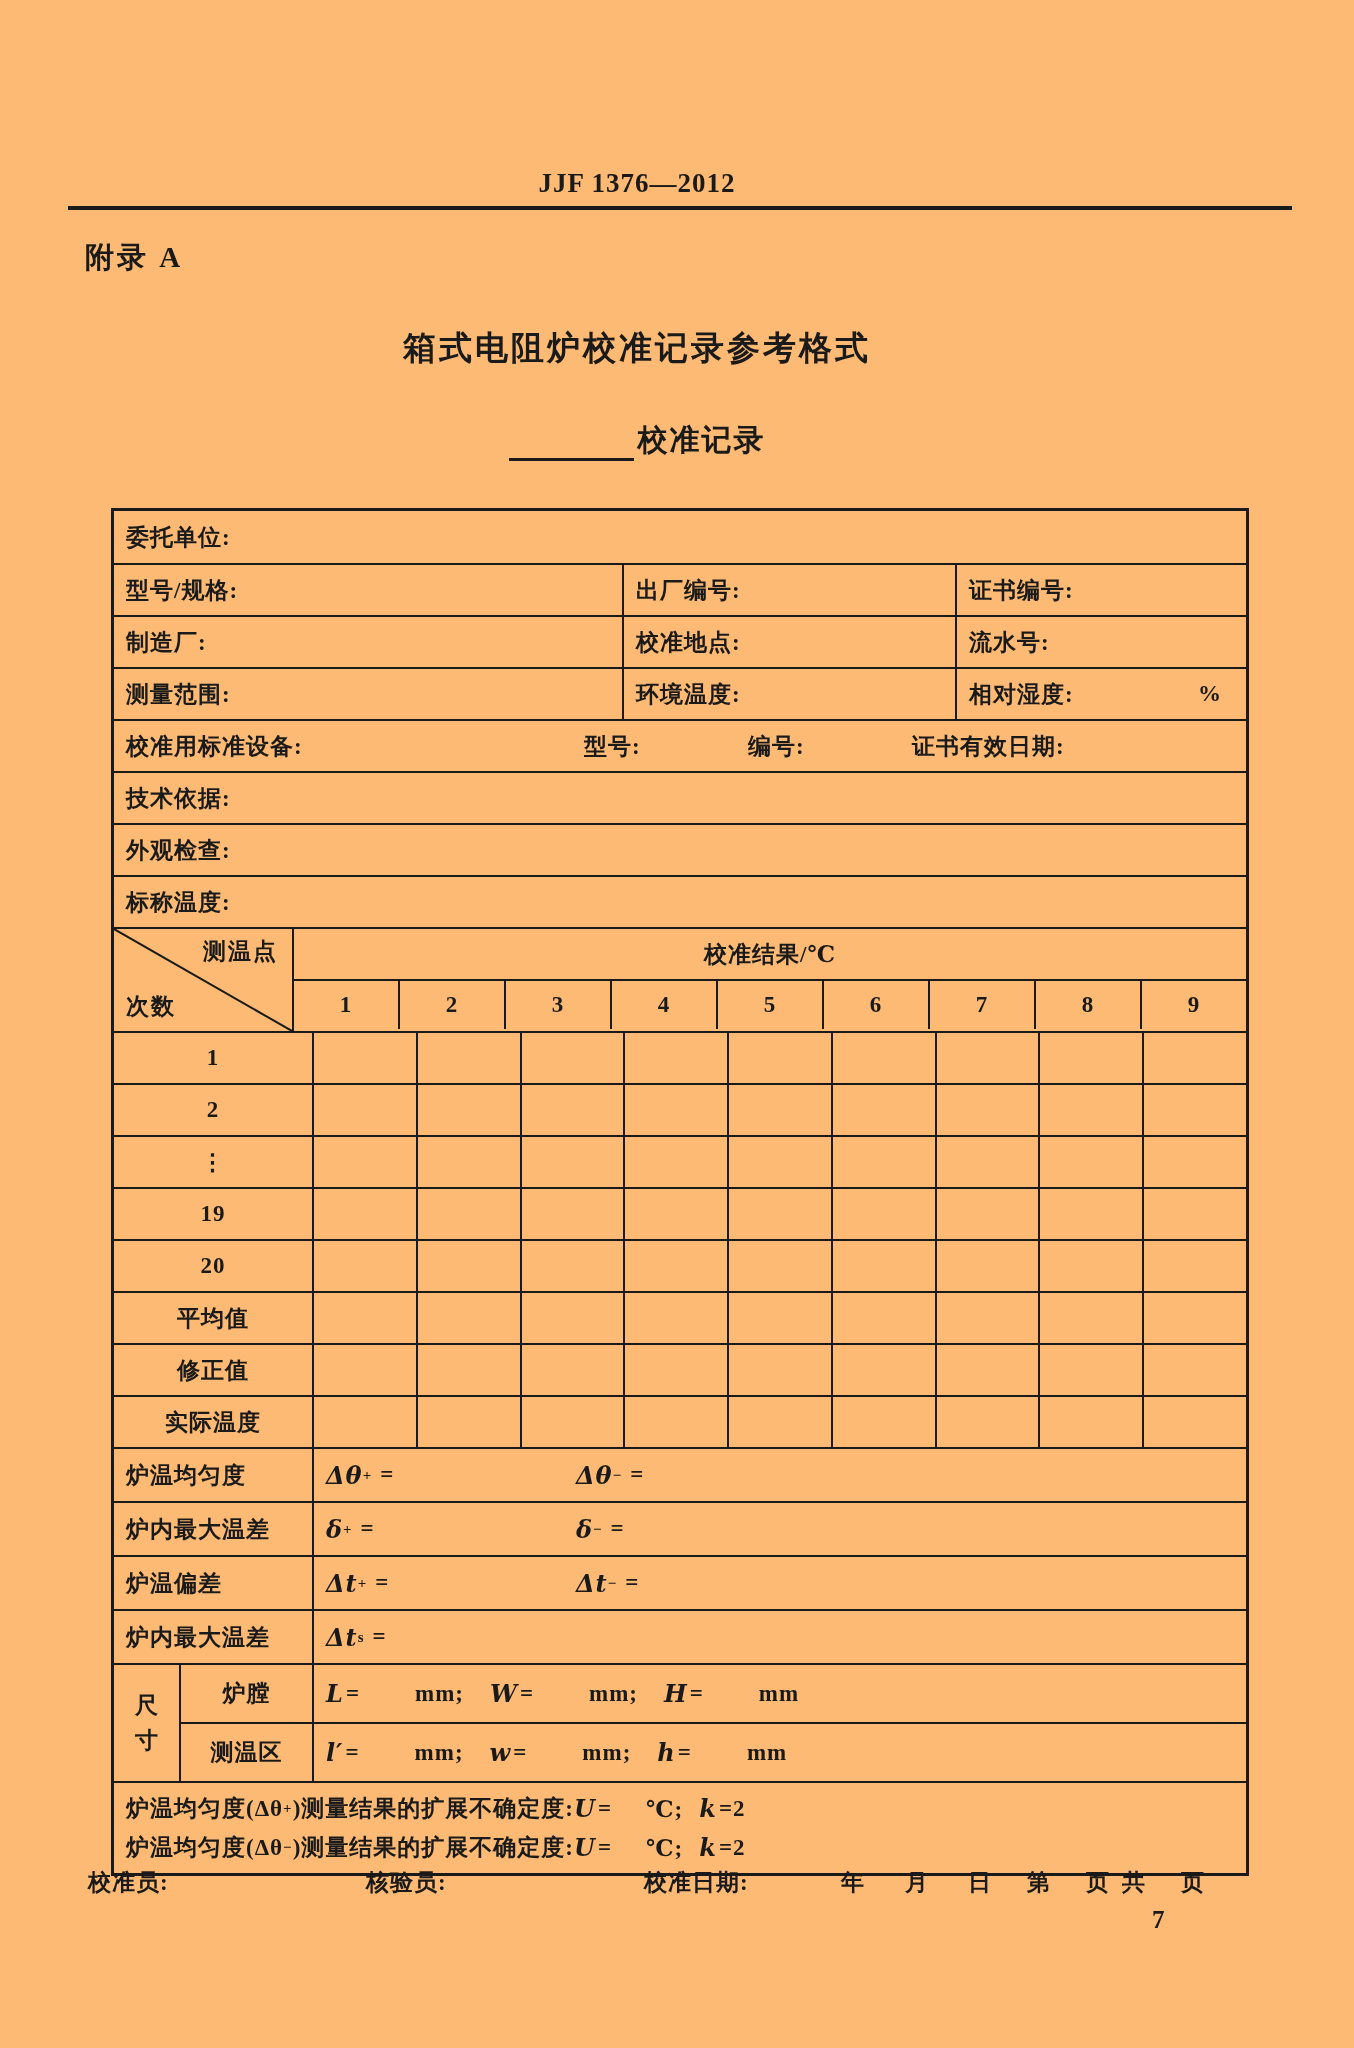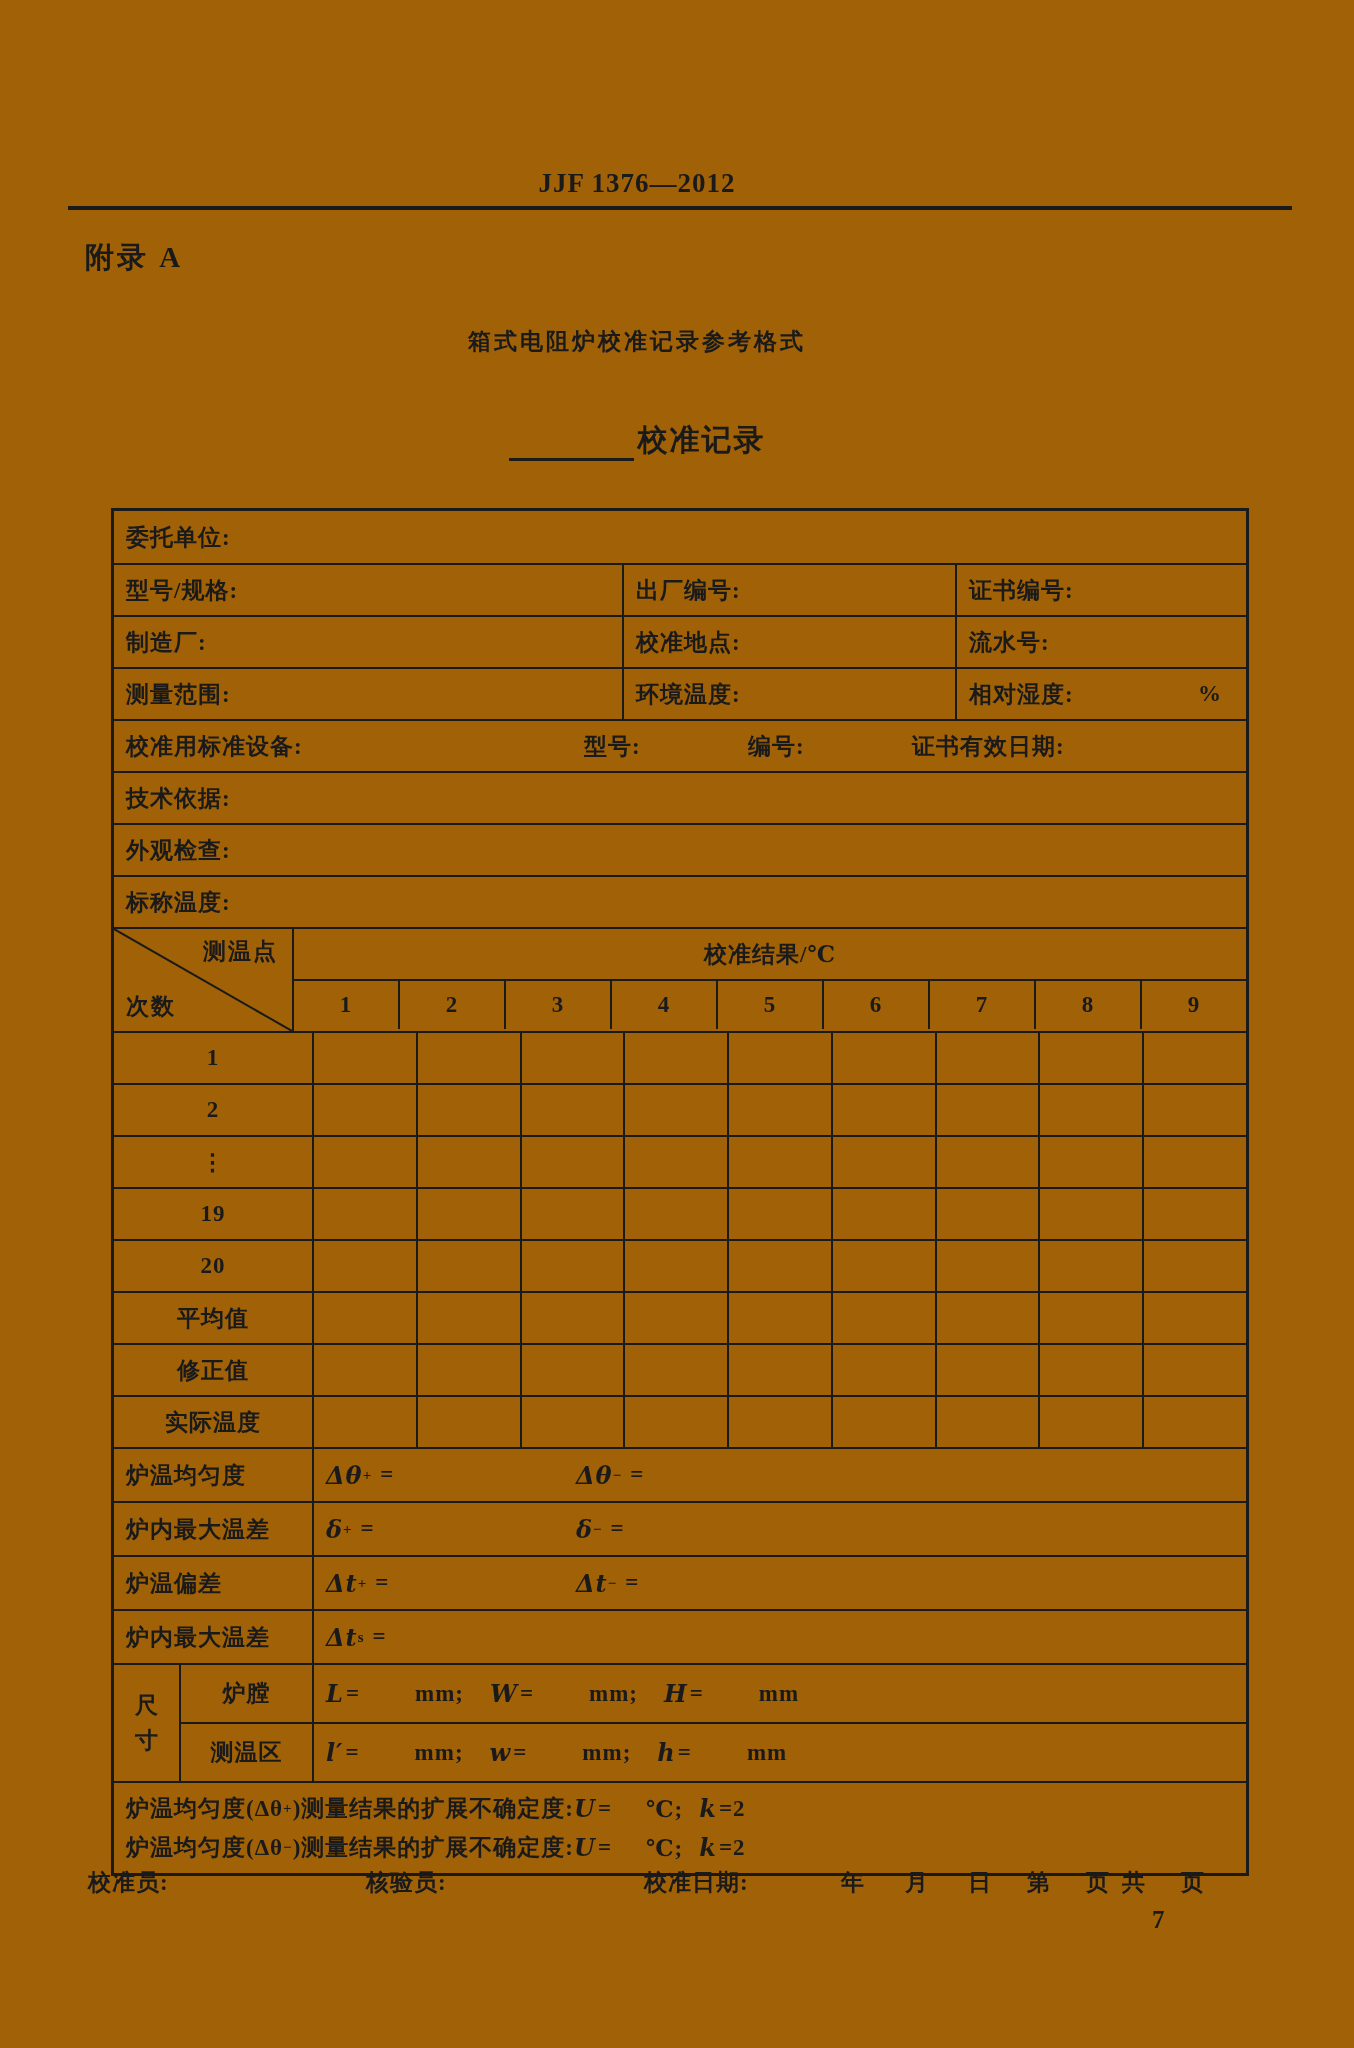--- a/index.html
+++ b/index.html
@@ -1,40 +1,40 @@
 <!DOCTYPE html>
 <html><head>
 <meta charset="utf-8">
 <style>
   html,body{margin:0;padding:0;background:#ffffff;}
   .page{
     position:relative;
     width:1354px;
     height:2048px;
-    background:#a16207;
+    background:#fdba74;
     color:#1a1a1a;
     font-family:"Liberation Serif","DejaVu Serif",serif;
     overflow:hidden;
   }
   
   .std-num{
     position:absolute; top:168px; left:68px; width:1138px;
     text-align:center; font-size:27px; font-weight:bold; letter-spacing:1px;
   }
   .rule{
     position:absolute; top:206px; left:68px; width:1224px; height:4px;
     background:#1a1a1a;
   }
   .appendix{
     position:absolute; top:238px; left:85px;
     font-size:29px; font-weight:bold; letter-spacing:3px;
   }
   .title{
     position:absolute; top:326px; left:68px; width:1138px;
-    text-align:center; font-size:23px; font-weight:bold; letter-spacing:3px;
+    text-align:center; font-size:33px; font-weight:bold; letter-spacing:3px;
   }
   .subtitle{
     position:absolute; top:420px; left:68px; width:1138px;
     text-align:center; font-size:30px; font-weight:bold; letter-spacing:2px;
   }
   .subtitle .blank{
     display:inline-block; width:125px; height:36px;
     border-bottom:3px solid #1a1a1a; vertical-align:bottom; margin-right:4px;
   }
   

